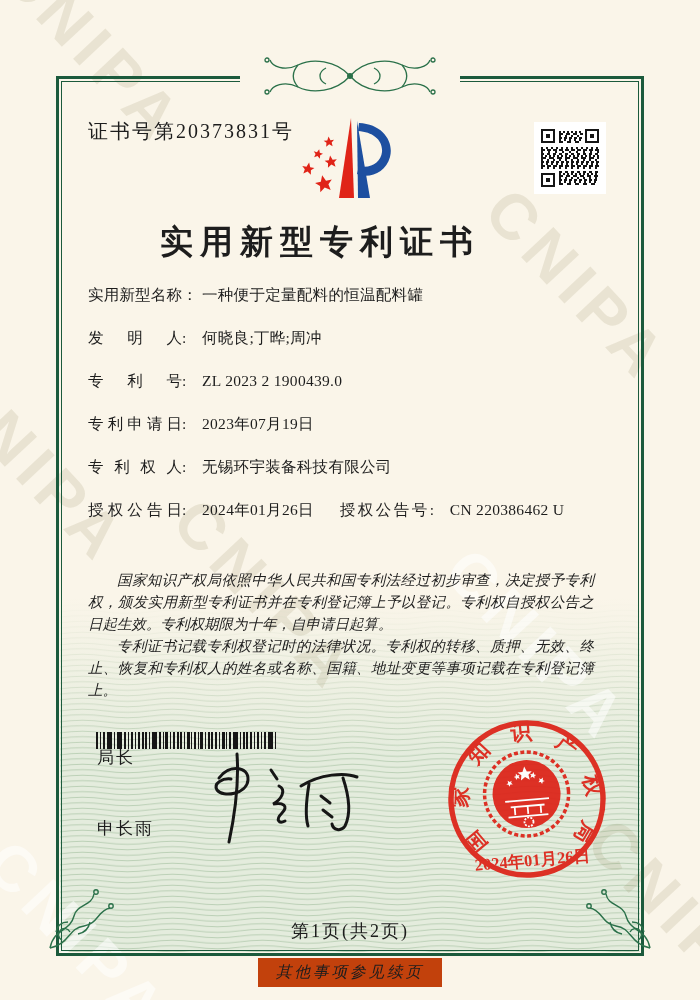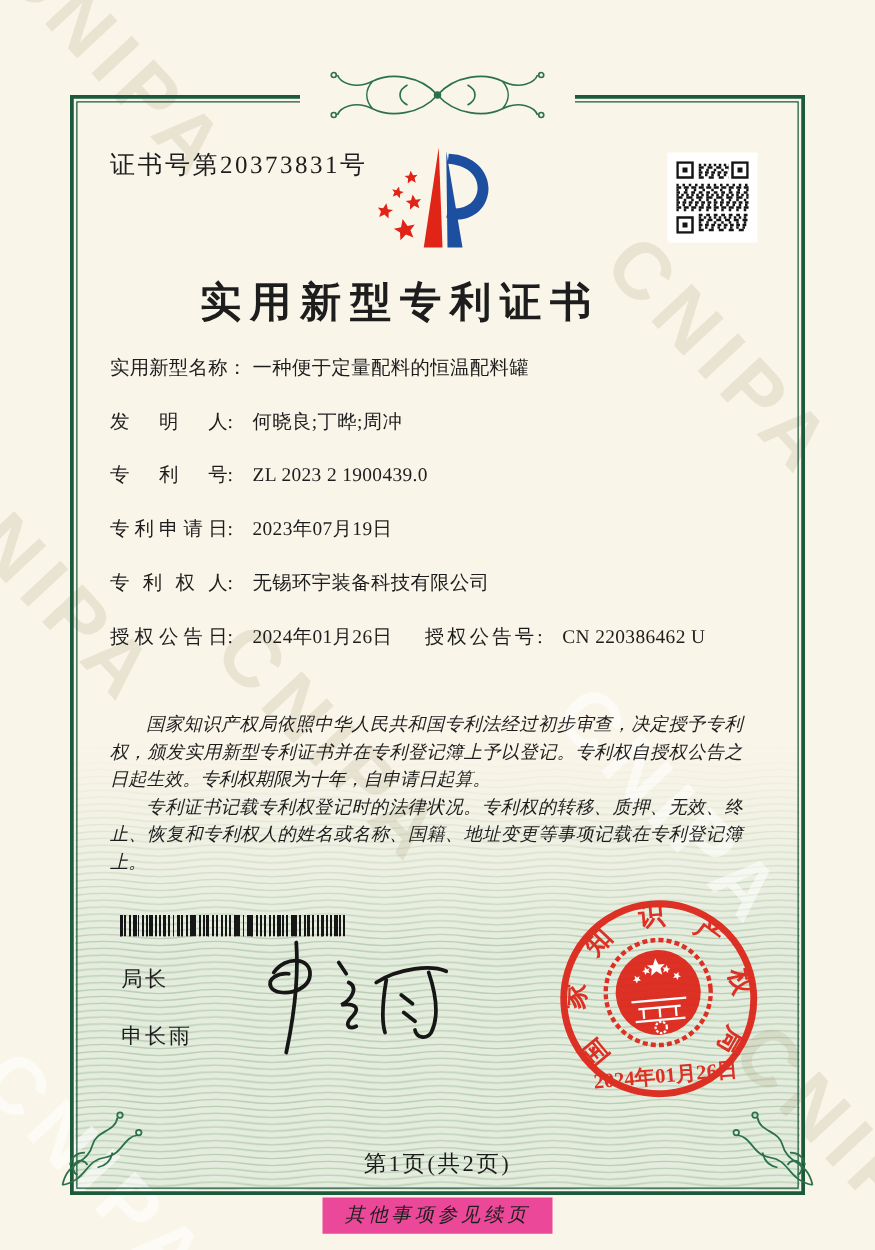--- a/index.html
+++ b/index.html
@@ -43,32 +43,32 @@
   .body-text{position:absolute;left:88px;top:569px;width:506px;z-index:5;
              font-size:14.5px;line-height:22px;font-style:italic;text-align:justify;}
   .body-text p{margin:0;text-indent:2em;}
   
   .barcode{position:absolute;left:96px;top:732px;width:182px;height:17px;z-index:5;
     background:
       repeating-linear-gradient(90deg,#161616 0 1.5px,rgba(0,0,0,0) 1.5px 3.5px),
       repeating-linear-gradient(90deg,#161616 0 1px,rgba(0,0,0,0) 1px 7px),
       repeating-linear-gradient(90deg,#161616 0 2px,rgba(0,0,0,0) 2px 11.5px);}
   
-  .sig-role{position:absolute;left:97px;top:772px;z-index:5;font-size:17px;
+  .sig-role{position:absolute;left:97px;top:746px;z-index:5;font-size:17px;
             font-family:"Liberation Sans","DejaVu Sans",sans-serif;letter-spacing:2px;}
   .sig-name{position:absolute;left:97px;top:817px;z-index:5;font-size:17px;
             font-family:"Liberation Sans","DejaVu Sans",sans-serif;letter-spacing:2px;}
   .sig-script{position:absolute;left:205px;top:752px;z-index:5;}
   
   .seal{position:absolute;left:442px;top:714px;z-index:6;transform:rotate(-5deg);opacity:0.93;}
   
   .page-num{position:absolute;left:0;top:919px;width:700px;text-align:center;z-index:5;
             font-size:18px;letter-spacing:2px;}
   .foot-note{position:absolute;left:0;top:958px;width:700px;text-align:center;z-index:5;}
-  .foot-note span{display:inline-block;background:#ec4899;padding:4px 18px;
+  .foot-note span{display:inline-block;background:#c2410c;padding:4px 18px;
                   font-size:15.5px;font-style:italic;letter-spacing:3px;}
 </style>
 </head>
 <body>
 
 <div class="page">
 
   <div class="wm wm-dark" style="left:-25px;top:10px">CNIPA</div>
   <div class="wm wm-dark" style="left:460px;top:248px">CNIPA</div>
   <div class="wm wm-dark" style="left:-82px;top:430px">CNIPA</div>

